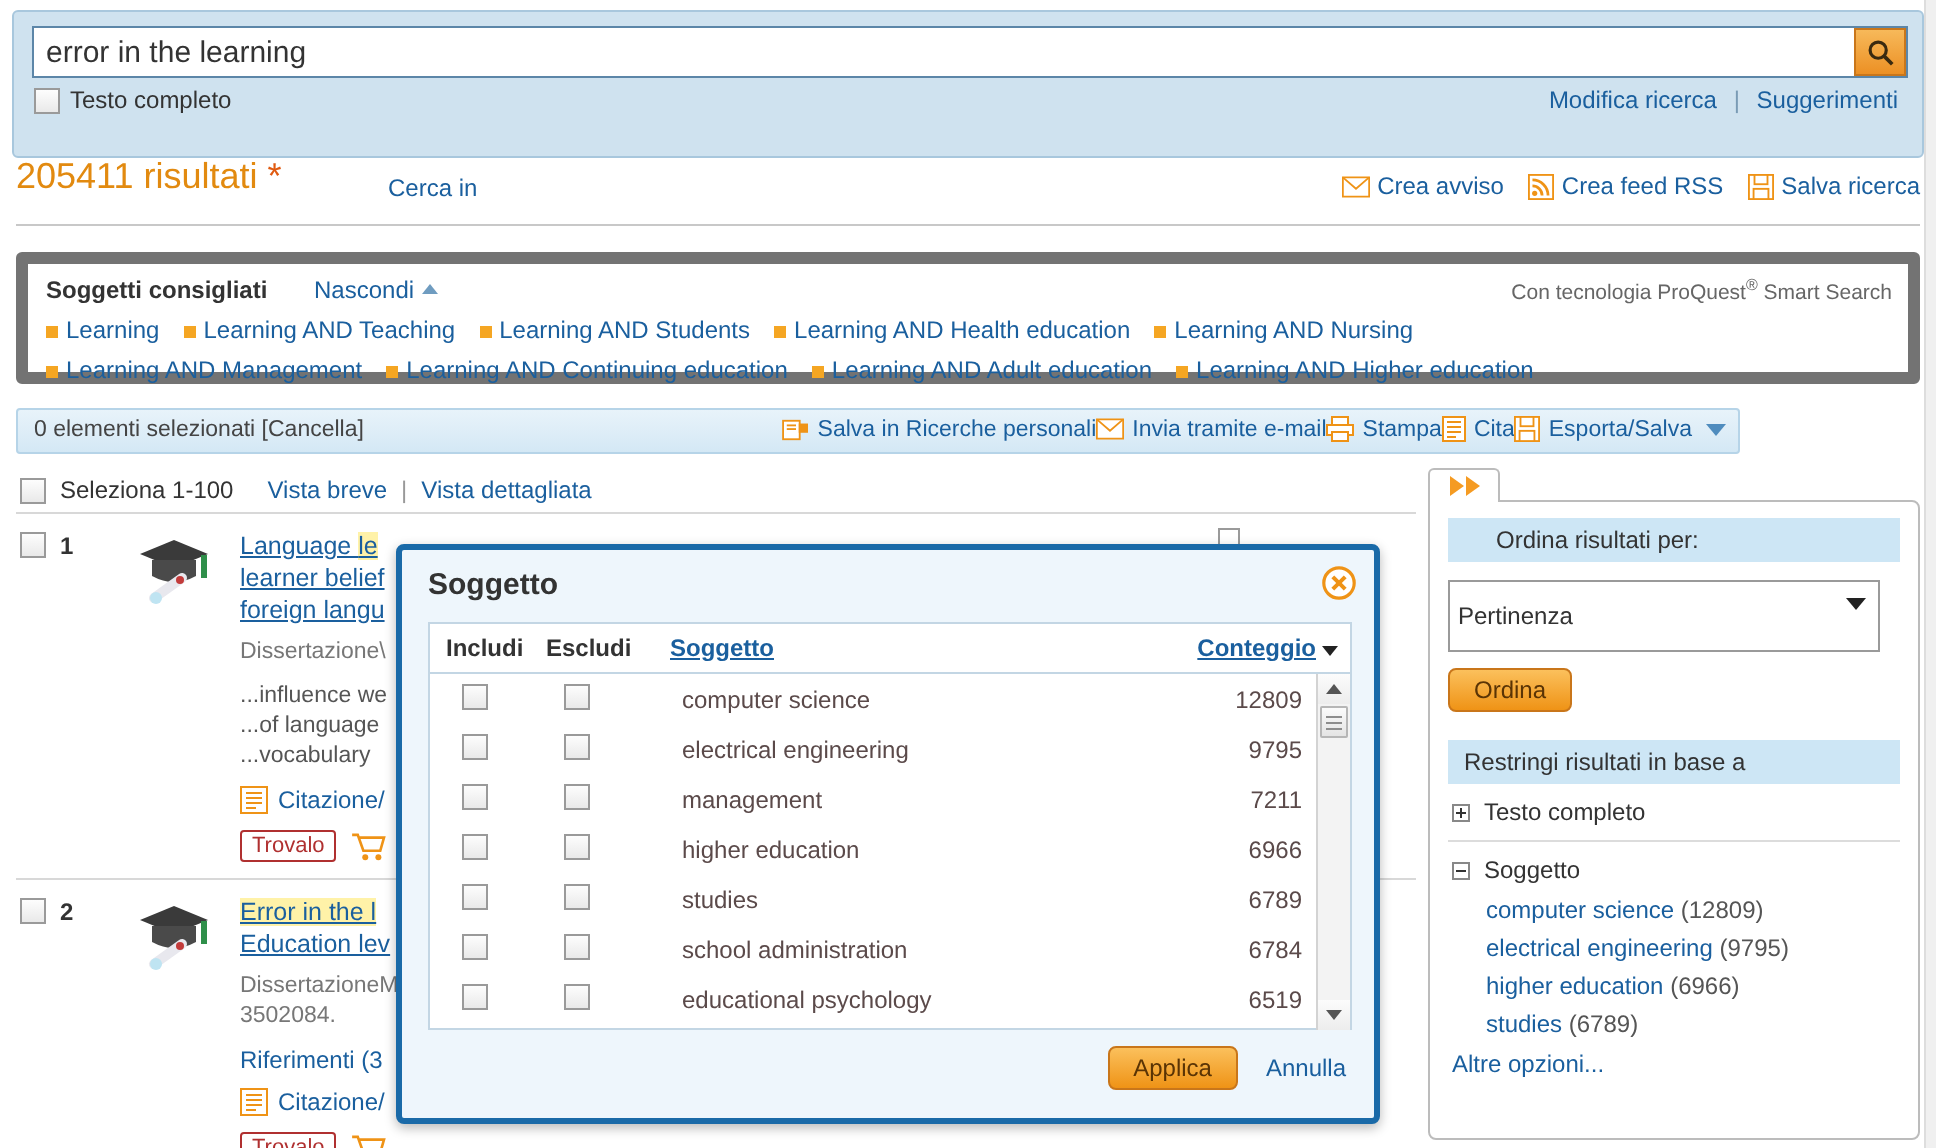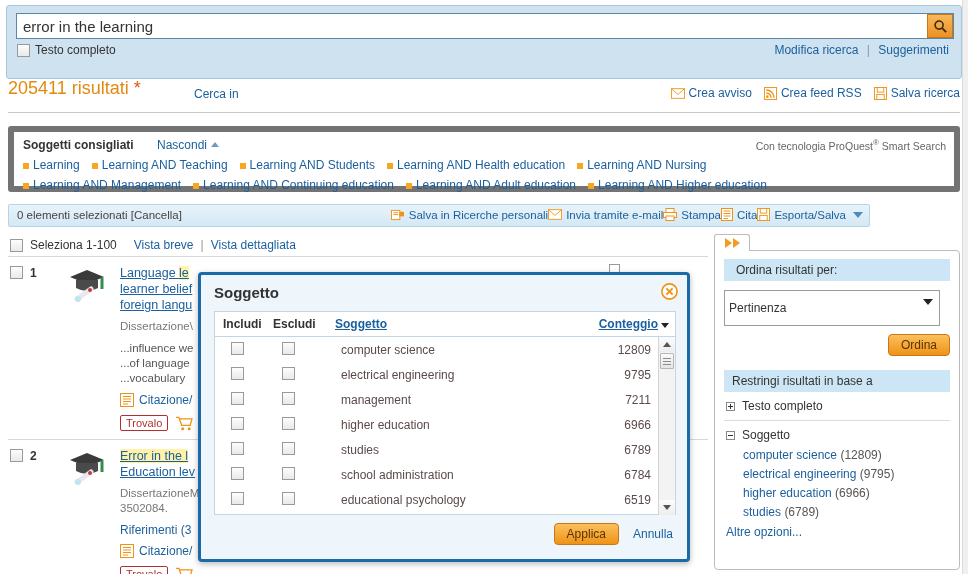--- a/index.html
+++ b/index.html
@@ -190,21 +190,21 @@
   .sb-panel {
     border: 1px solid #bcbcbc;
     border-radius: 0 4px 4px 4px;
     background: #fff;
     margin-top: -1px;
     padding: 8px 9px 10px 9px;
     min-height: 320px;
   }
   .sb-head {
     background: #cde6f5; color: #333; font-size: 12px;
-    padding: 4px 12px; margin-bottom: 9px;
+    padding: 4px 24px; margin-bottom: 9px;
   }
   .sb-select {
     width: 216px; height: 22px;
     border: 1px solid #9a9a9a; background: #fff;
     font-family: "Liberation Sans", sans-serif; font-size: 12px; color: #333;
     padding: 17px 4px;
     position: relative;
   }
   .sel-wrap { position: relative; width: 216px; }
   .sel-arrow {
@@ -217,21 +217,21 @@
   .btn-orange {
     background: linear-gradient(#fbc05c, #ef9316);
     border: 1px solid #c9761a;
     border-radius: 4px;
     color: #5a3405;
     font-family: "Liberation Sans", sans-serif;
     font-size: 12px;
     padding: 3px 12px;
     cursor: pointer;
   }
-  .sb-sort-btn-row { display: flex; justify-content: flex-end; margin-top: 8px; }
+  .sb-sort-btn-row { display: flex; justify-content: flex-start; margin-top: 8px; }
   .sb-head2 { background: #cde6f5; color: #333; font-size: 12px; padding: 4px 8px; margin-top: 14px; }
   .facet { padding: 7px 2px 7px 2px; border-bottom: 1px solid #dcdcdc; }
   .facet:last-child { border-bottom: none; }
   .facet-head { display: flex; align-items: center; gap: 7px; font-size: 12px; color: #333; }
   .expander {
     width: 9px; height: 9px; border: 1px solid #888; background: #fff;
     position: relative; flex: 0 0 auto; cursor: pointer;
   }
   .expander::before {
     content: ""; position: absolute; left: 1px; top: 3px; width: 5px; height: 1px; background: #333;

